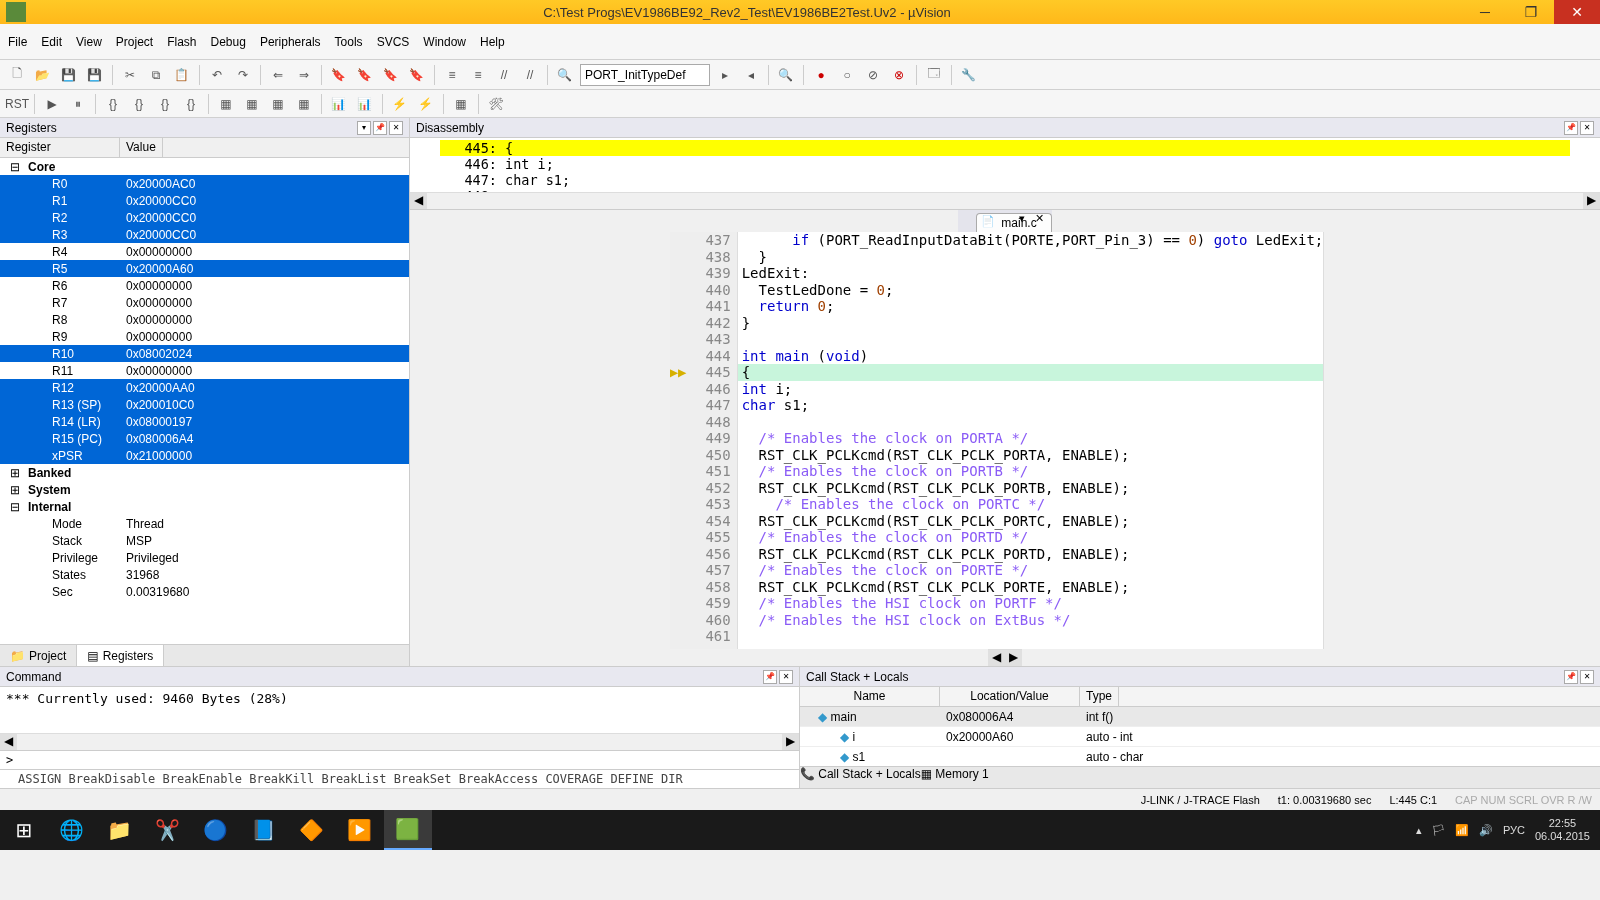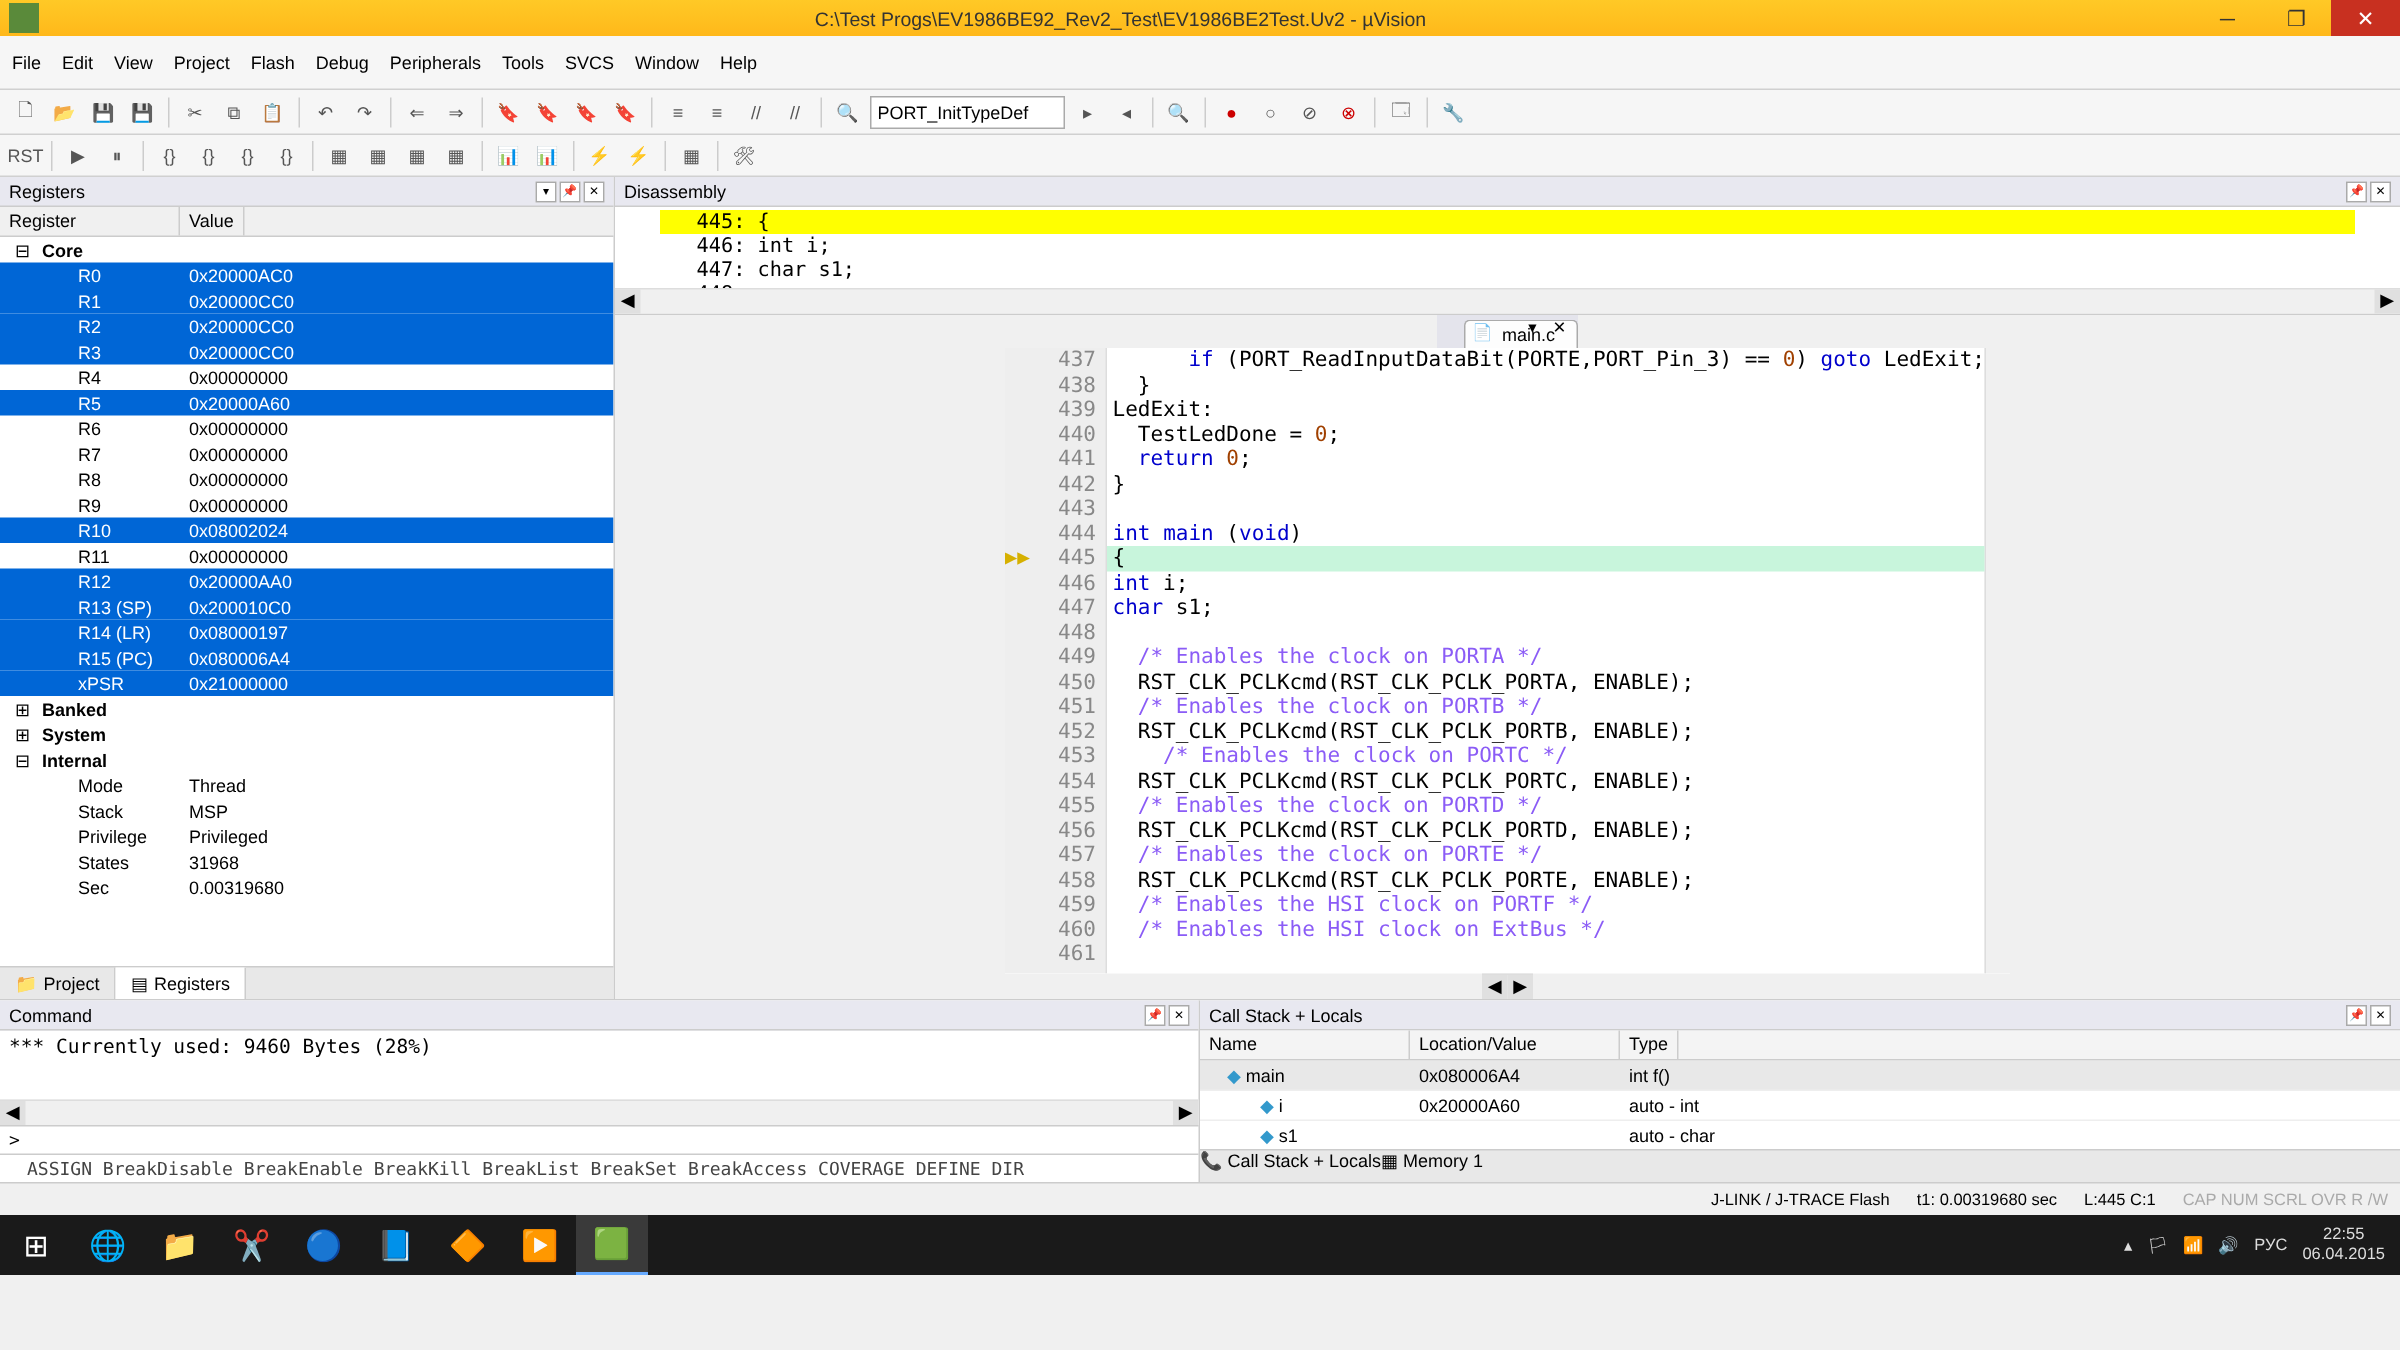--- a/index.html
+++ b/index.html
@@ -62,21 +62,21 @@
 .cm { color: #8b5cf6; }
 .num { color: #a04000; }
 .vscroll { width: 17px; background: #f0f0f0; border-left: 1px solid #ddd; }
 .bottom { display: flex; height: 122px; border-top: 1px solid #ccc; }
 .cmd-pane { width: 800px; border-right: 1px solid #ccc; display: flex; flex-direction: column; background: #fff; }
 .cmd-body { flex: 1; font-family: Consolas, monospace; padding: 4px 6px; font-size: 13px; }
 .cmd-input { border-top: 1px solid #ccc; padding: 2px 6px; font-family: Consolas, monospace; }
 .cmd-hints { border-top: 1px solid #ccc; padding: 2px 18px; font-family: Consolas, monospace; color: #444; white-space: nowrap; overflow: hidden; }
 .stack-pane { flex: 1; display: flex; flex-direction: column; background: #fff; }
 .stk-header { display: flex; background: #f4f4f4; border-bottom: 1px solid #ccc; height: 20px; }
-.stk-header div { padding: 2px 6px; border-right: 1px solid #ccc; }
+.stk-header div { padding: 2px 6px; border-right: 1px solid #ccc; text-align: center; }
 .stk-body { flex: 1; overflow: auto; }
 .stk-row { display: flex; height: 20px; align-items: center; border-bottom: 1px solid #eee; }
 .stk-row.sel { background: #e8e8e8; }
 .stk-row div { padding: 0 6px; }
 .sc1 { width: 140px; }
 .sc2 { width: 140px; }
 .btabs { border-top: 1px solid #ccc; height: 22px; display: flex; background: #e8e8e8; }
 .statusbar { height: 22px; background: #f0f0f0; border-top: 1px solid #ccc; display: flex; align-items: center; font-size: 11px; padding: 0 8px; justify-content: flex-end; gap: 18px; }
 .taskbar { height: 40px; background: #1a1a1a; display: flex; align-items: center; }
 .taskbar .tbicon { width: 48px; height: 40px; display: flex; align-items: center; justify-content: center; font-size: 20px; }

